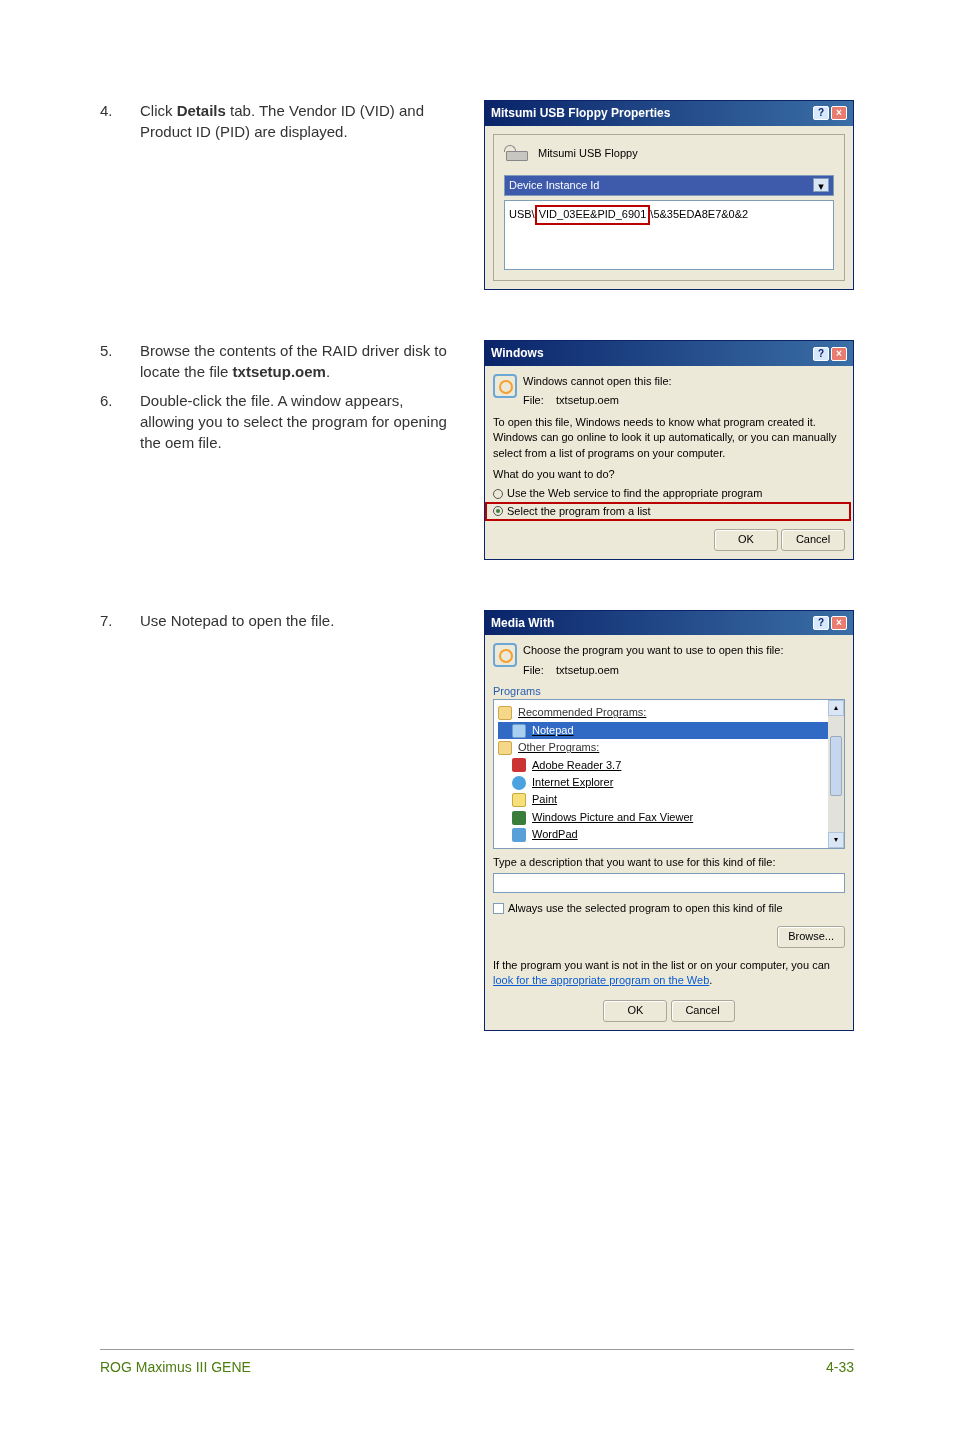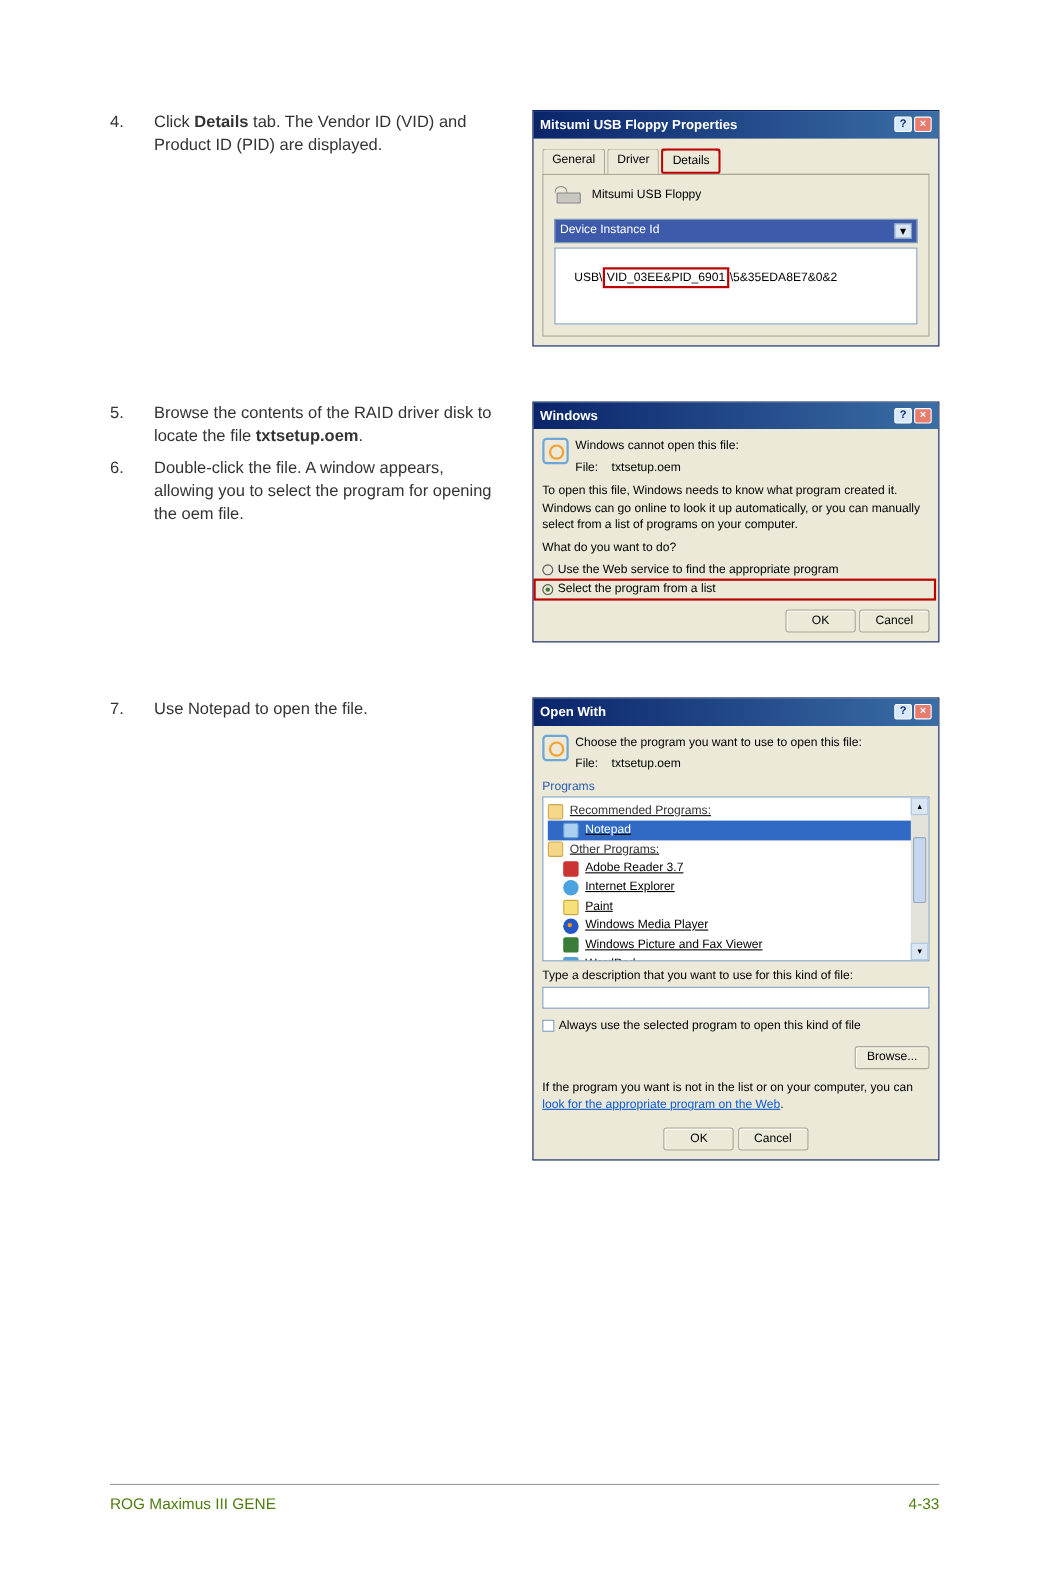--- a/index.html
+++ b/index.html
@@ -95,21 +95,21 @@
     display: flex;
     justify-content: space-between;
     align-items: center;
     border: 1px solid #7f9db9;
     font-size: 11px;
   }
   .combo .dd { width: 16px; height: 14px; background: #dbe6f4; color: #000; text-align: center; line-height: 14px; border: 1px solid #7f9db9; }
   .id-box {
     background: #fff;
     border: 1px solid #7f9db9;
-    padding: 17px;
+    padding: 4px;
     margin-top: 4px;
     height: 70px;
     font-size: 11px;
   }
   .red-box { display: inline-block; border: 2px solid #b00; padding: 0 2px; }
 
   
   .info-row { display: flex; gap: 6px; margin-bottom: 6px; }
   .info-icon {
     width: 24px; height: 24px; flex-shrink: 0;
@@ -200,27 +200,20 @@
     <div class="img-col">
       <div class="xp-dialog" style="width:370px;">
         <div class="xp-title">
           <span>Mitsumi USB Floppy Properties</span>
           <div class="xp-title-btns">
             <div class="xp-btn">?</div>
             <div class="xp-btn close">×</div>
           </div>
         </div>
         <div class="xp-body">
-          <div class="tabs">
-            <div class="tab">General</div>
-            <div class="tab">Driver</div>
-            <span class="tab-hl">
-                <div class="tab active">Details</div>
-              </span>
-          </div>
           <div class="panel">
             <div class="device-row">
               <span class="drive-icon"></span>
               <span>Mitsumi USB Floppy</span>
             </div>
             <div class="combo">
               <span>Device Instance Id</span>
               <span class="dd">▾</span>
             </div>
             <div class="id-box">
@@ -288,21 +281,21 @@
   <div class="row">
     <div class="text-col">
       <div class="step">
         <div class="step-num">7.</div>
         <div class="step-text">Use Notepad to open the file.</div>
       </div>
     </div>
     <div class="img-col">
       <div class="xp-dialog" style="width:370px;">
         <div class="xp-title">
-          <span>Open With</span>
+          <span>Media With</span>
           <div class="xp-title-btns">
             <div class="xp-btn">?</div>
             <div class="xp-btn close">×</div>
           </div>
         </div>
         <div class="xp-body">
           <div class="info-row">
             <div class="info-icon"></div>
             <div style="flex:1">
               <div>Choose the program you want to use to open this file:</div>
@@ -333,24 +326,20 @@
               </div>
             <div class="plist-item">
                 <span class="picon ie"></span>
                 <span>Internet Explorer</span>
               </div>
             <div class="plist-item">
                 <span class="picon pt"></span>
                 <span>Paint</span>
               </div>
             <div class="plist-item">
-                <span class="picon wmp"></span>
-                <span>Windows Media Player</span>
-              </div>
-            <div class="plist-item">
                 <span class="picon pv"></span>
                 <span>Windows Picture and Fax Viewer</span>
               </div>
             <div class="plist-item">
                 <span class="picon wp"></span>
                 <span>WordPad</span>
               </div>
             <div class="scroll">
               <div class="ar1">▴</div>
               <div class="thumb"></div>

